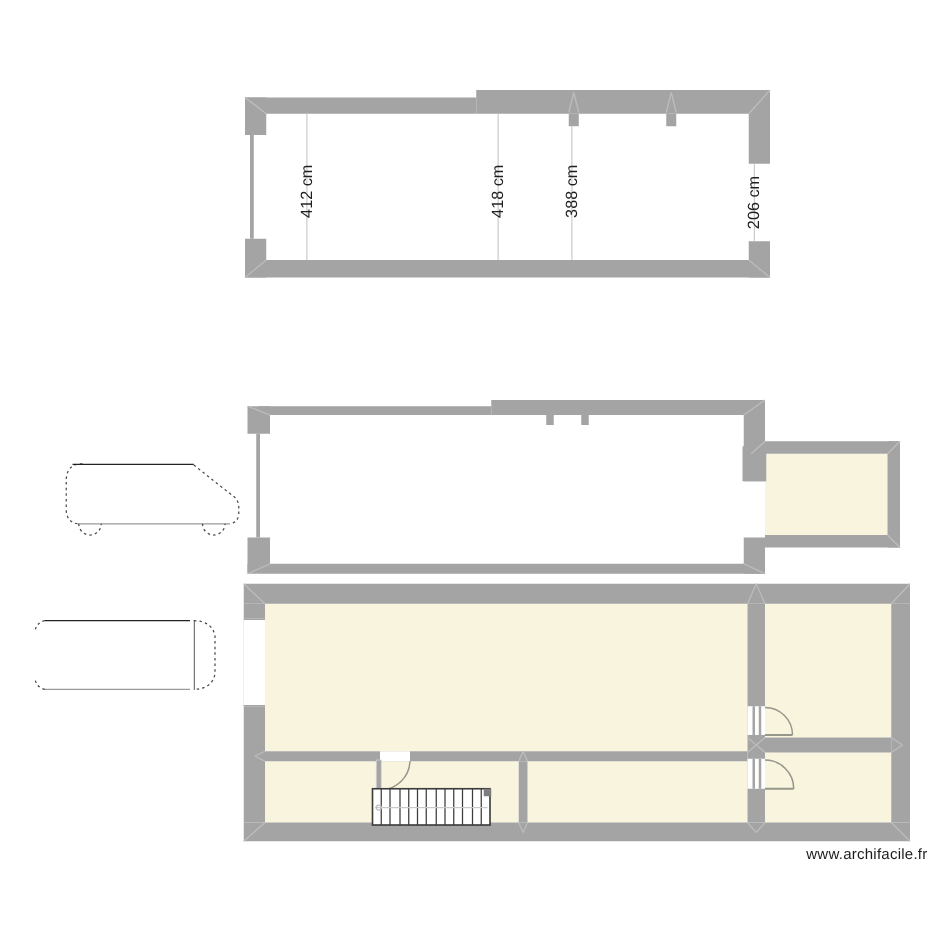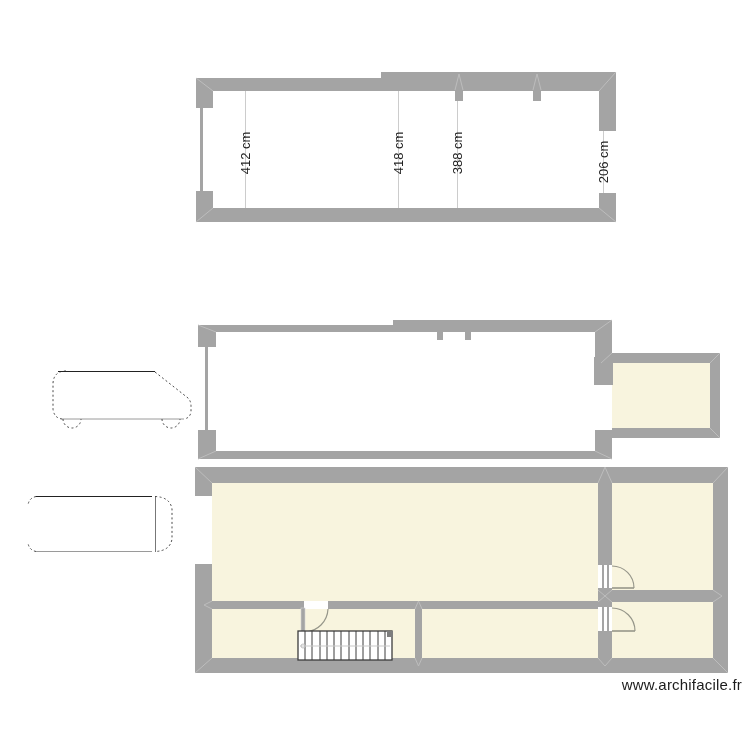--- a/index.html
+++ b/index.html
@@ -28,21 +28,21 @@
   .doorarc { stroke: var(--door); stroke-width: 1.2; fill: none; }
   .doorleaf{ stroke: var(--door); stroke-width: 1.6; }
   .jamb    { stroke: var(--wall); stroke-width: 2; }
   .stairline { stroke: var(--stair); stroke-width: 1; }
   .vanline   { stroke: var(--vehicle); stroke-width: 1; fill: none; }
   .vandots   { stroke: var(--vehicle); stroke-width: 1; fill: none; stroke-dasharray: 2 2.5; }
   #watermark {
     position: absolute;
     top: 676px;
     right: 8px;
-    font-size: 15px;
+    font-size: 12px;
     color: #1c1c1c;
     letter-spacing: 0.2px;
   }
 </style>
 </head>
 <body>
 
 <div id="canvas">
 <svg width="750" height="750" viewBox="0 0 750 750">
 

